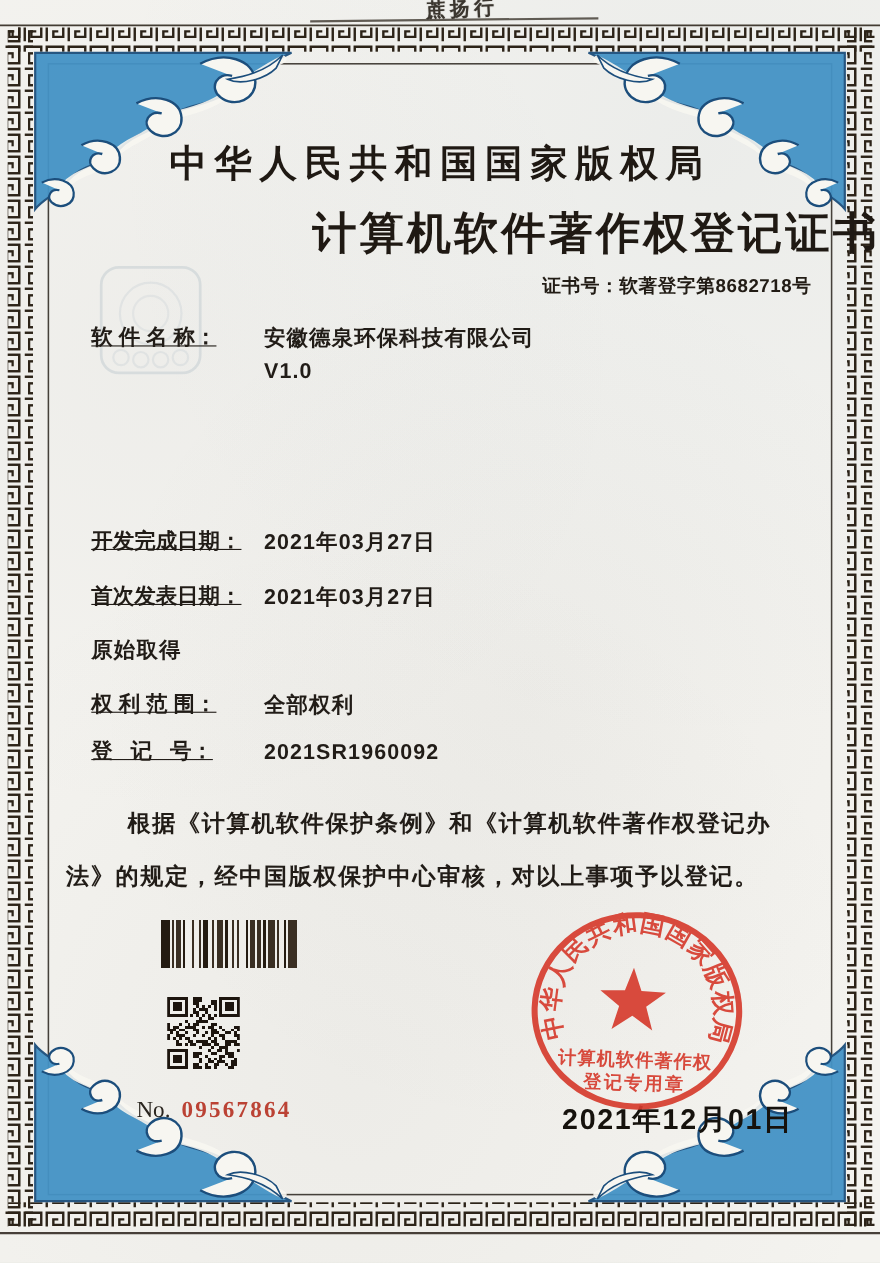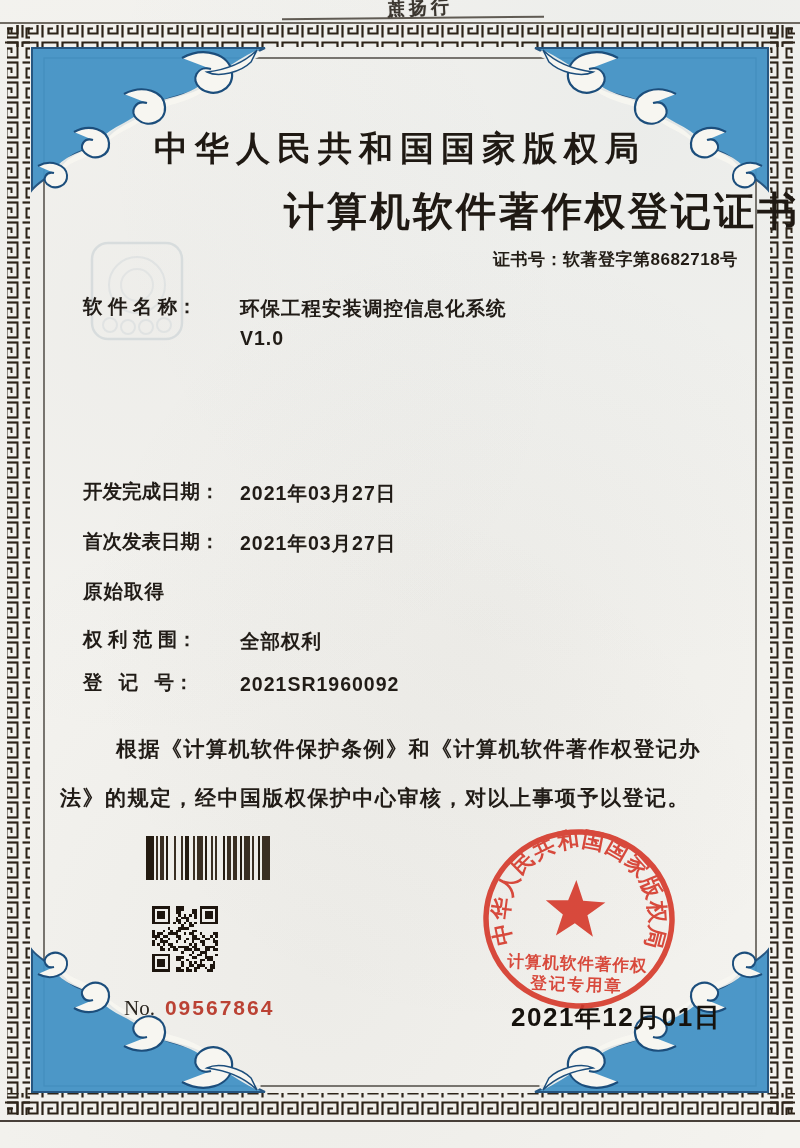--- a/index.html
+++ b/index.html
@@ -26,33 +26,33 @@
     font-size:34px;font-weight:800;letter-spacing:7px;color:#1f1913;z-index:3;
   }
   .cert-title{
     position:absolute;left:0;top:184px;width:100%;margin:0;text-align:right;
     font-size:40px;font-weight:800;letter-spacing:3px;color:#1f1913;z-index:3;
   }
   .cert-no{position:absolute;left:493px;top:248px;font-size:17px;font-weight:700;
     color:#221c15;z-index:3;letter-spacing:.5px;}
   .cert-no .val{}
   .row{position:absolute;left:83px;z-index:3;display:flex;color:#211c17;}
-  .row .label{width:157px;font-size:19.5px;font-weight:700;white-space:pre;letter-spacing:0;}
+  .row .label{width:157px;font-size:19.5px;font-weight:700;white-space:pre;letter-spacing:0;text-decoration:underline;}
   .row .value{font-size:19.5px;font-weight:700;letter-spacing:1px;line-height:30px;}
   .paragraph{
     position:absolute;left:60px;top:724px;width:664px;z-index:3;
     font-size:21px;font-weight:700;color:#211c17;letter-spacing:1.5px;
     line-height:49px;text-indent:56px;
   }
   .barcode{position:absolute;left:146px;top:836px;width:124px;height:44px;z-index:3;}
   .qr{position:absolute;left:152px;top:906px;width:66px;height:66px;z-index:3;}
   .serial{position:absolute;left:124px;top:996px;z-index:3;}
   .serial .no{font-family:"Liberation Serif","DejaVu Serif",serif;font-size:21px;
     font-weight:400;color:#2a251f;}
-  .serial .num{font-family:Liberation Sans, sans-serif;
+  .serial .num{font-family:Liberation Serif, serif;
     font-size:21px;font-weight:700;color:#bb4234;margin-left:10px;letter-spacing:2px;text-align:right;}
   .seal{position:absolute;left:468px;top:812px;z-index:5;}
   .issue-date{position:absolute;left:511px;top:1000px;z-index:4;
     font-size:26px;font-weight:700;color:#16120d;letter-spacing:1.5px;}
 </style>
 </head>
 <body>
 
 <div class="page">
 
@@ -109,21 +109,21 @@
   <h1 class="authority">中华人民共和国国家版权局</h1>
   <h2 class="cert-title">计算机软件著作权登记证书</h2>
 
   <div class="cert-no">
     <span>证书号：</span><span class="val">软著登字第8682718号</span>
   </div>
 
   <div class="row" style="top:293px">
     <div class="label">软 件 名 称：</div>
     <div class="value">
-      <div>环保工程安装调控信息化系统</div>
+      <div>安徽德泉环保科技有限公司</div>
       <div>V1.0</div>
     </div>
   </div>
   <div class="row" style="top:478px">
     <div class="label">开发完成日期：</div>
     <div class="value">2021年03月27日</div>
   </div>
   <div class="row" style="top:528px">
     <div class="label">首次发表日期：</div>
     <div class="value">2021年03月27日</div>

